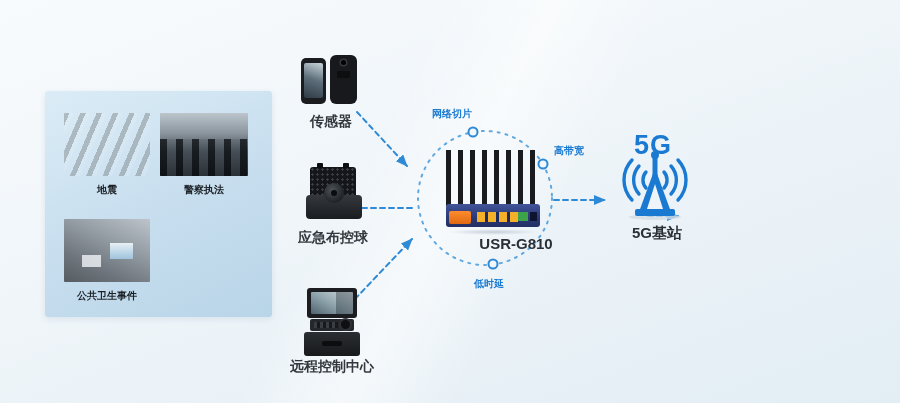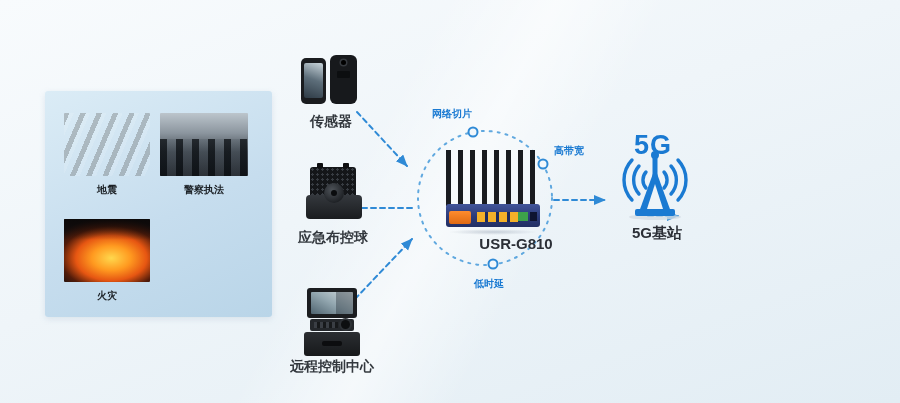--- a/index.html
+++ b/index.html
@@ -153,22 +153,22 @@
   <section class="scene-panel">
     <figure class="scene">
       <div class="photo photo-earthquake"></div>
       <figcaption>地震</figcaption>
     </figure>
     <figure class="scene">
       <div class="photo photo-police"></div>
       <figcaption>警察执法</figcaption>
     </figure>
     <figure class="scene">
-      <div class="photo photo-fire"></div>
-      <figcaption>火灾</figcaption>
+      <div class="photo photo-health"></div>
+      <figcaption>公共卫生事件</figcaption>
     </figure>
   </section>
 
   <div class="sensor-group">
     <div class="phone-front">
       <div class="scr"></div>
     </div>
     <div class="phone-back">
       <div class="cam"></div>
       <div class="plate"></div>

